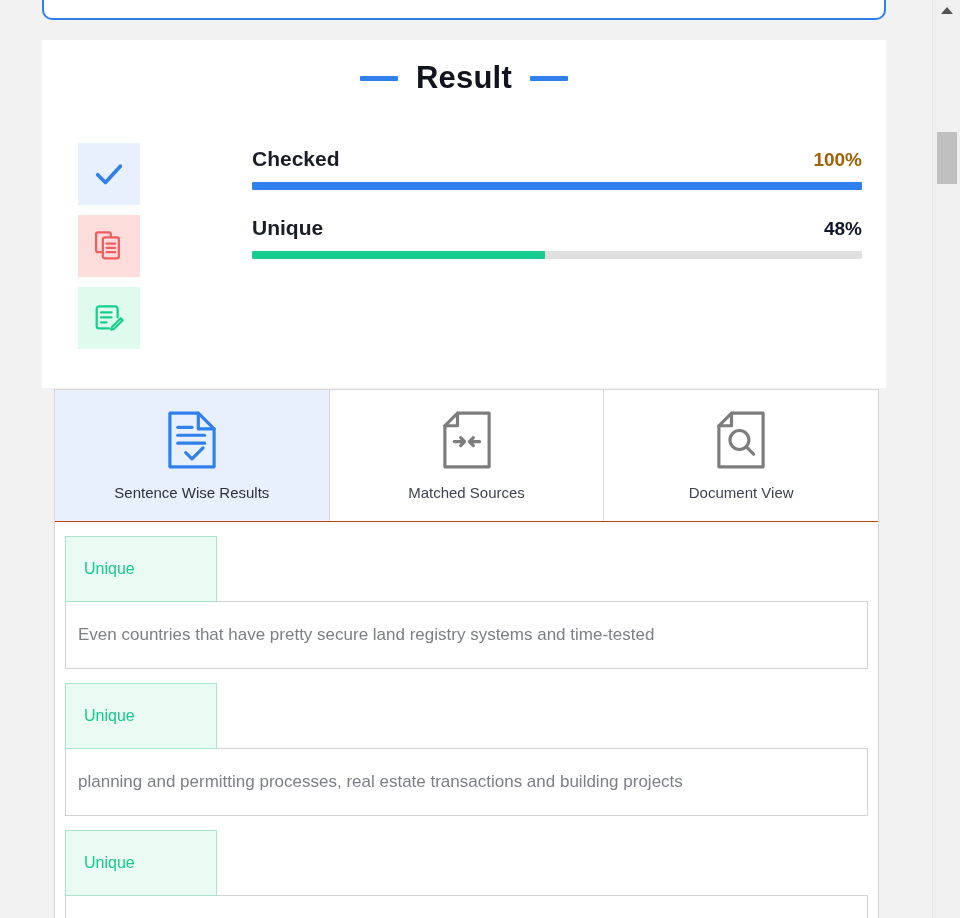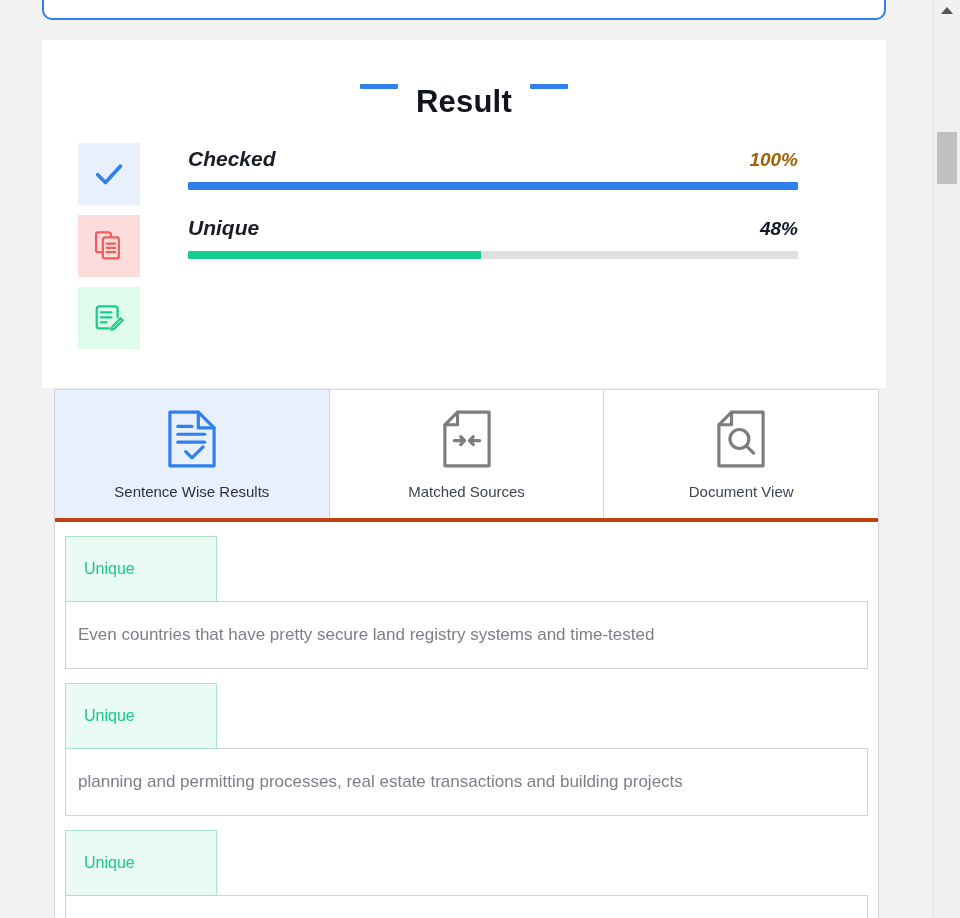--- a/index.html
+++ b/index.html
@@ -43,23 +43,24 @@
     position: absolute;
     left: 42px;
     top: 40px;
     width: 844px;
     height: 348px;
     background: #ffffff;
   }
 
   .result-title {
     display: flex;
+    align-items: center;
     justify-content: center;
     gap: 18px;
-    margin-top: 44px;
+    margin-top: 20px;
   }
   .result-title .dash {
     width: 38px;
     height: 5px;
     background: #2f80ed;
     border-radius: 1px;
   }
   .result-title h2 {
     font-size: 31px;
     font-weight: 700;
@@ -87,24 +88,23 @@
     height: 62px;
     display: flex;
     align-items: center;
     justify-content: center;
   }
   .icon-tile.blue  { background: #e8f0fe; }
   .icon-tile.red   { background: #fddcdc; }
   .icon-tile.green { background: #dffbee; }
 
   .metric-bars {
-    margin-left: 48px;
+    margin-left: 112px;
     width: 610px;
     padding-top: 4px;
-    font-style: italic;
   }
   .metric-row { margin-bottom: 26px; }
   .metric-row:last-child { margin-bottom: 0; }
 
   .metric-head {
     display: flex;
     justify-content: space-between;
     align-items: baseline;
     margin-bottom: 11px;
   }
@@ -140,21 +140,21 @@
     top: 389px;
     width: 825px;
     background: #ffffff;
     border: 1px solid #d6d6d6;
     border-bottom: none;
   }
 
   .tabs {
     display: flex;
     height: 132px;
-    border-bottom: 4px solid #c2410c;
+    border-bottom: 1px solid #c2410c;
   }
   .tab {
     flex: 1;
     display: flex;
     flex-direction: column;
     align-items: center;
     justify-content: center;
     gap: 14px;
     border-right: 1px solid #d6d6d6;
     background: #ffffff;

